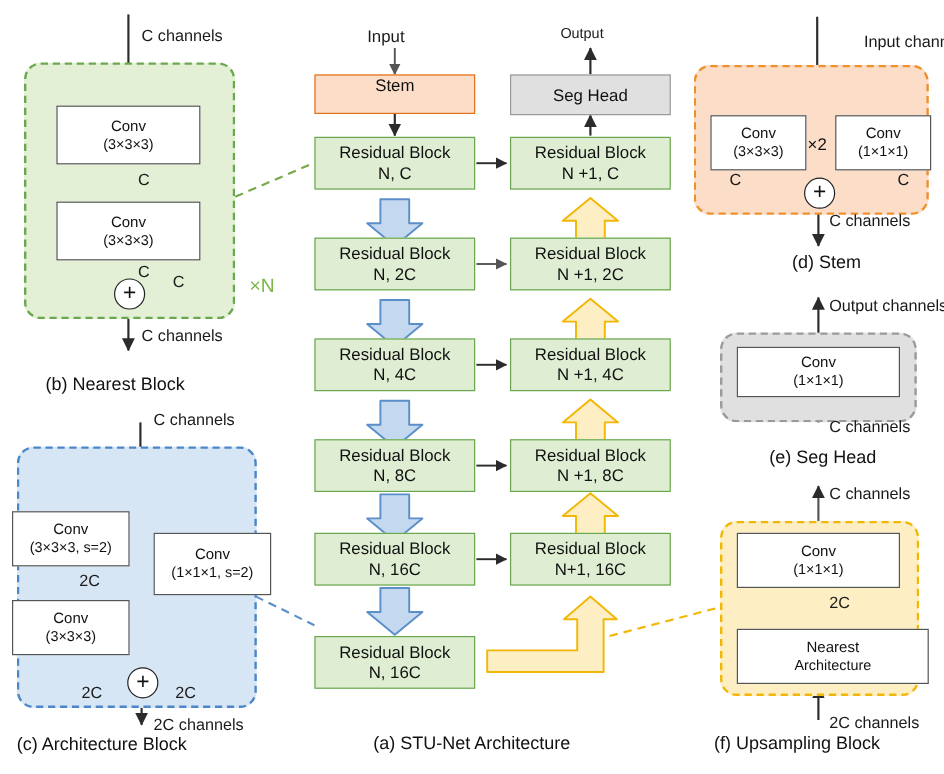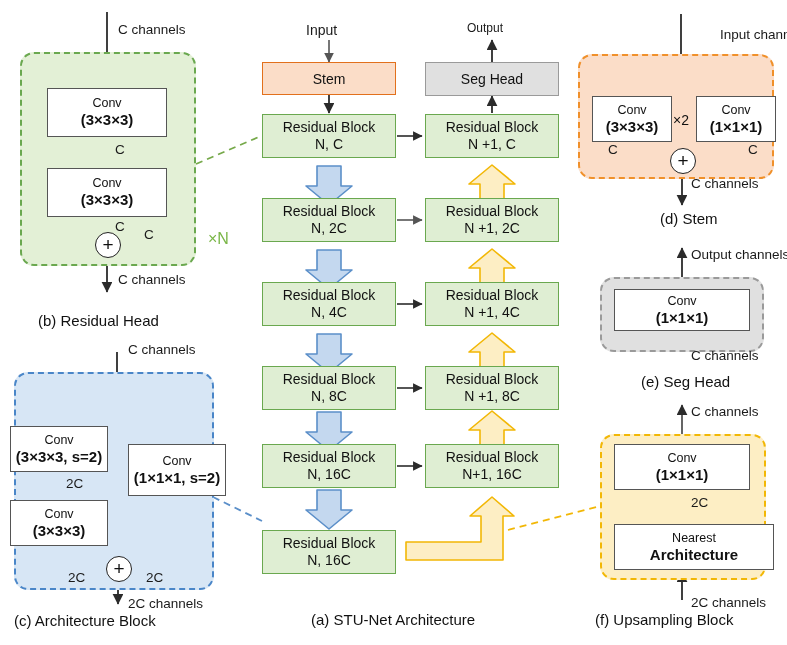--- a/index.html
+++ b/index.html
@@ -4,26 +4,26 @@
 <style>
   html,body{margin:0;padding:0;background:#ffffff;}
   body{width:787px;height:645px;position:relative;overflow:hidden;
        font-family:"Liberation Sans","DejaVu Sans",sans-serif;color:#111;}
   .lbl{position:absolute;font-size:13.5px;line-height:1.15;color:#1a1a1a;white-space:nowrap;}
   .caption{position:absolute;font-size:15px;color:#111;white-space:nowrap;font-weight:400;}
   .panel{position:absolute;border-style:dashed;border-width:2px;border-radius:14px;box-sizing:border-box;}
   .cbox{position:absolute;box-sizing:border-box;background:#ffffff;border:1.6px solid #555;
         display:flex;flex-direction:column;align-items:center;justify-content:center;
         font-size:12.5px;line-height:1.2;color:#111;text-align:center;}
-  .cbox .l2{font-size:15px;font-weight:bold;}
+  .cbox .l2{font-size:12px;}
   .rb{position:absolute;box-sizing:border-box;background:#dfeed3;border:1.5px solid #6aa84f;
       display:flex;flex-direction:column;align-items:center;justify-content:center;
       font-size:14px;line-height:1.25;color:#111;text-align:center;}
   .stembox{position:absolute;box-sizing:border-box;background:#fbddc8;border:1.6px solid #e2701c;
-      display:flex;align-items:center;justify-content:center;font-size:14px;color:#111;}
+      display:flex;justify-content:center;font-size:14px;color:#111;}
   .seghead{position:absolute;box-sizing:border-box;background:#e0e0e0;border:1.4px solid #9a9a9a;
       display:flex;align-items:center;justify-content:center;font-size:14px;color:#111;}
   .plus{position:absolute;border:1.8px solid #222;border-radius:50%;background:#fff;
         display:flex;align-items:center;justify-content:center;font-size:19px;color:#111;font-weight:400;}
   .xn{position:absolute;font-size:16px;color:#7ab648;}
   .x2{position:absolute;font-size:14px;color:#111;}
   svg{position:absolute;left:0;top:0;overflow:visible;}
 </style>
 </head>
 <body>
@@ -160,21 +160,21 @@
 </div>
 <div class="lbl" style="left:115px;top:219px;">C</div>
 <div class="lbl" style="left:144px;top:227px;">C</div>
 
 <div class="plus" style="left:95px;top:232px;width:24px;height:24px;">
   <span>+</span>
 </div>
 
 <div class="xn" style="left:208px;top:230px;">×N</div>
 <div class="lbl" style="left:118px;top:272px;">C channels</div>
-<div class="caption" style="left:38px;top:312px;">(b) Residual Head</div>
+<div class="caption" style="left:38px;top:312px;">(b) Nearest Block</div>
 
 <div class="panel" style="left:14px;top:372px;width:200px;height:218px;border-color:#4a86c8;background:#d7e6f5;"></div>
 
 <div class="lbl" style="left:128px;top:342px;">C channels</div>
 
 <div class="cbox" style="left:10px;top:426px;width:98px;height:46px;">
   <span>Conv</span>
   <span class="l2">(3×3×3, s=2)</span>
 </div>
 <div class="lbl" style="left:66px;top:476px;">2C</div>

